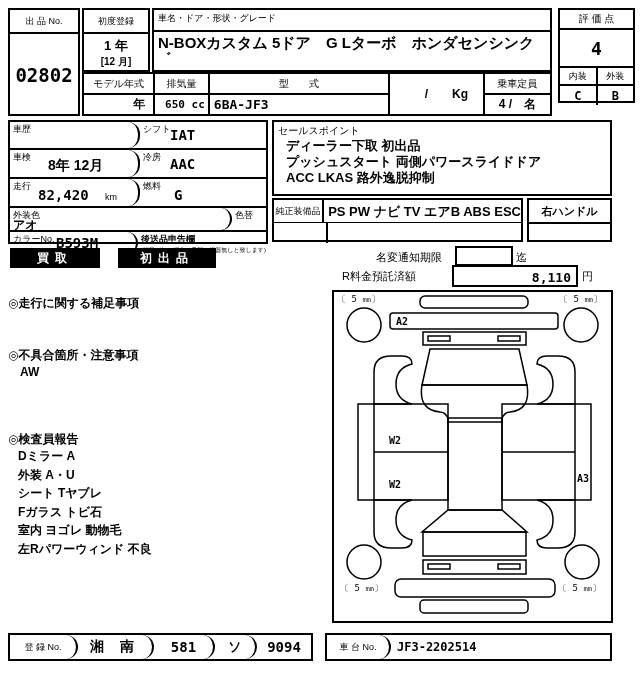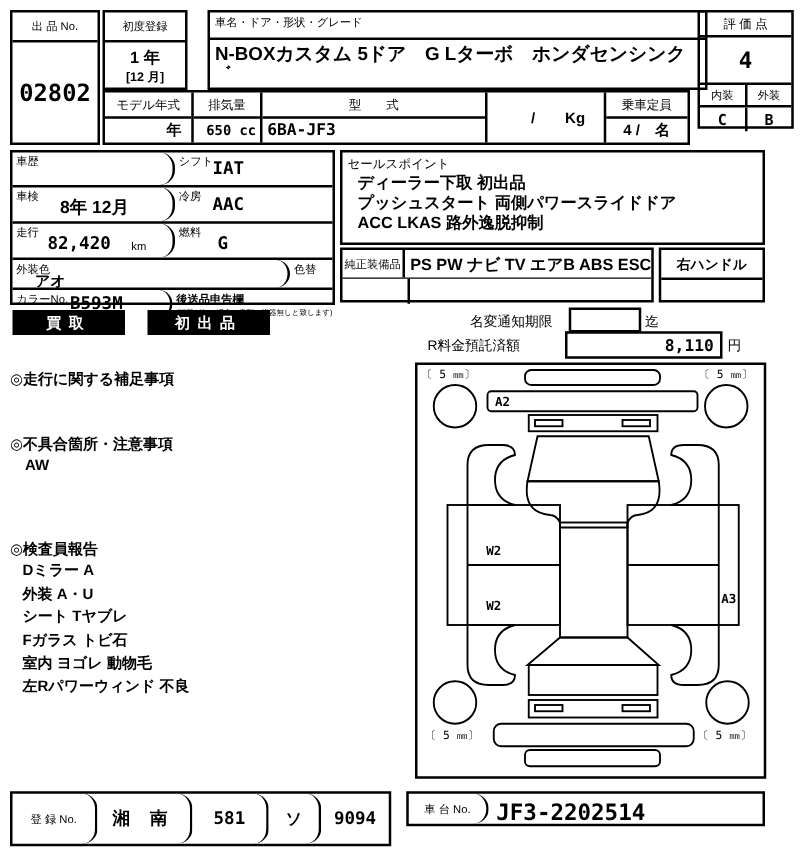--- a/index.html
+++ b/index.html
@@ -45,21 +45,21 @@
   </div>
 
   <div class="abs bx" style="left:82px;top:8px;width:68px;height:64px;">
     <div class="auction-head center lbl">初度登録</div>
     <div style="text-align:center;padding-top:3px;">
       <div class="cjkval" style="font-size:13px;">1 年</div>
       <div class="cjkval" style="font-size:10px;">[12 月]</div>
     </div>
   </div>
 
-  <div class="abs bx" style="left:152px;top:8px;width:400px;height:64px;margin-left:14px;">
+  <div class="abs bx" style="left:152px;top:8px;width:400px;height:64px;">
     <div style="height:18px;border-bottom:2px solid #000;font-size:9px;padding:2px 0 0 4px;">車名・ドア・形状・グレード</div>
     <div style="padding:2px 0 0 4px;">
       <div class="cjkval" style="font-size:15px;white-space:nowrap;">N-BOXカスタム 5ドア　G Lターボ　ホンダセンシンク</div>
       <div class="cjkval" style="font-size:13px;line-height:10px;">゛</div>
     </div>
   </div>
 
   <div class="abs bx row" style="left:82px;top:72px;width:470px;height:44px;">
     <div class="spec-col" style="width:71px;">
       <div class="spec-head">モデル年式</div>
@@ -123,21 +123,21 @@
         <span style="position:absolute;left:95px;top:13px;font-size:9px;">km</span>
       </div>
       <div class="dt-cell" style="flex:1;">
         <span class="lbl">燃料</span>
         <span class="val" style="position:absolute;left:34px;top:8px;font-size:14px;">G</span>
       </div>
     </div>
     <div class="dt-row" style="height:22px;">
       <div class="dt-cell vr" style="width:222px;">
         <span class="lbl">外装色</span>
-        <span class="cjkval" style="position:absolute;left:18px;top:9px;font-size:12px;">アオ</span>
+        <span class="cjkval" style="position:absolute;left:3px;top:9px;font-size:12px;">アオ</span>
       </div>
       <div class="dt-cell" style="flex:1;">
         <span class="lbl">色替</span>
       </div>
     </div>
     <div class="dt-row" style="height:22px;">
       <div class="dt-cell vr" style="width:130px;">
         <span class="lbl">カラーNo.</span>
         <span class="val" style="position:absolute;left:46px;top:3px;font-size:14px;">B593M</span>
       </div>
@@ -244,26 +244,26 @@
         <text x="6" y="299" font-size="9">〔 5 ㎜〕</text>
         <text x="224" y="299" font-size="9">〔 5 ㎜〕</text>
         <text x="62" y="33" font-size="10" font-weight="bold">A2</text>
         <text x="55" y="152" font-size="10" font-weight="bold">W2</text>
         <text x="55" y="196" font-size="10" font-weight="bold">W2</text>
         <text x="243" y="190" font-size="10" font-weight="bold">A3</text>
       </g>
     </svg>
   </div>
 
-  <div class="abs bx row" style="left:8px;top:633px;width:305px;height:44px;">
+  <div class="abs bx row" style="left:8px;top:633px;width:305px;height:28px;">
     <div class="center lbl vr" style="width:66px;">登 録 No.</div>
     <div class="center cjkval vr" style="width:74px;font-size:14px;letter-spacing:6px;">湘 南</div>
     <div class="center val vr" style="width:59px;font-size:14px;">581</div>
     <div class="center cjkval vr" style="width:40px;font-size:13px;">ソ</div>
     <div class="center val" style="flex:1;font-size:14px;">9094</div>
   </div>
 
   <div class="abs bx row" style="left:325px;top:633px;width:287px;height:28px;">
     <div class="center lbl vr" style="width:62px;">車 台 No.</div>
-    <div class="val" style="flex:1;font-size:18px;padding:5px 0 13px 6px;">JF3-2202514</div>
+    <div class="val" style="flex:1;font-size:12px;padding:5px 0 13px 6px;">JF3-2202514</div>
   </div>
 
 </div>
 
 </body></html>

